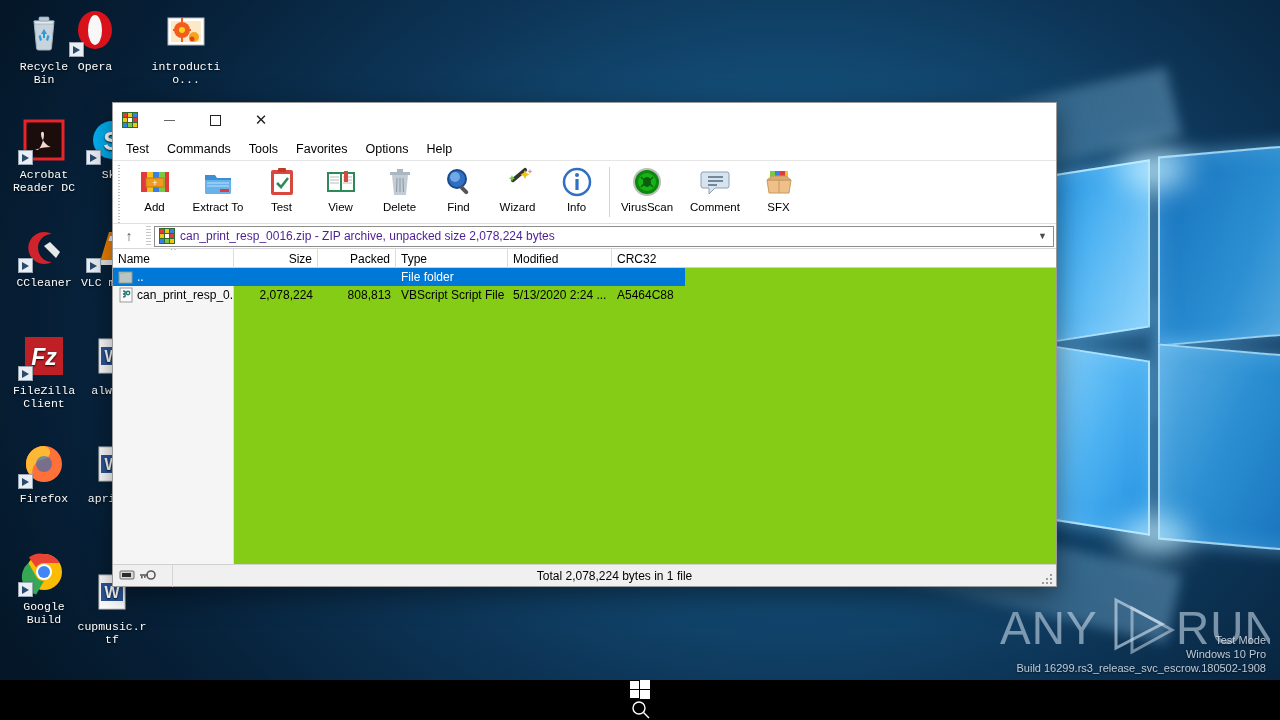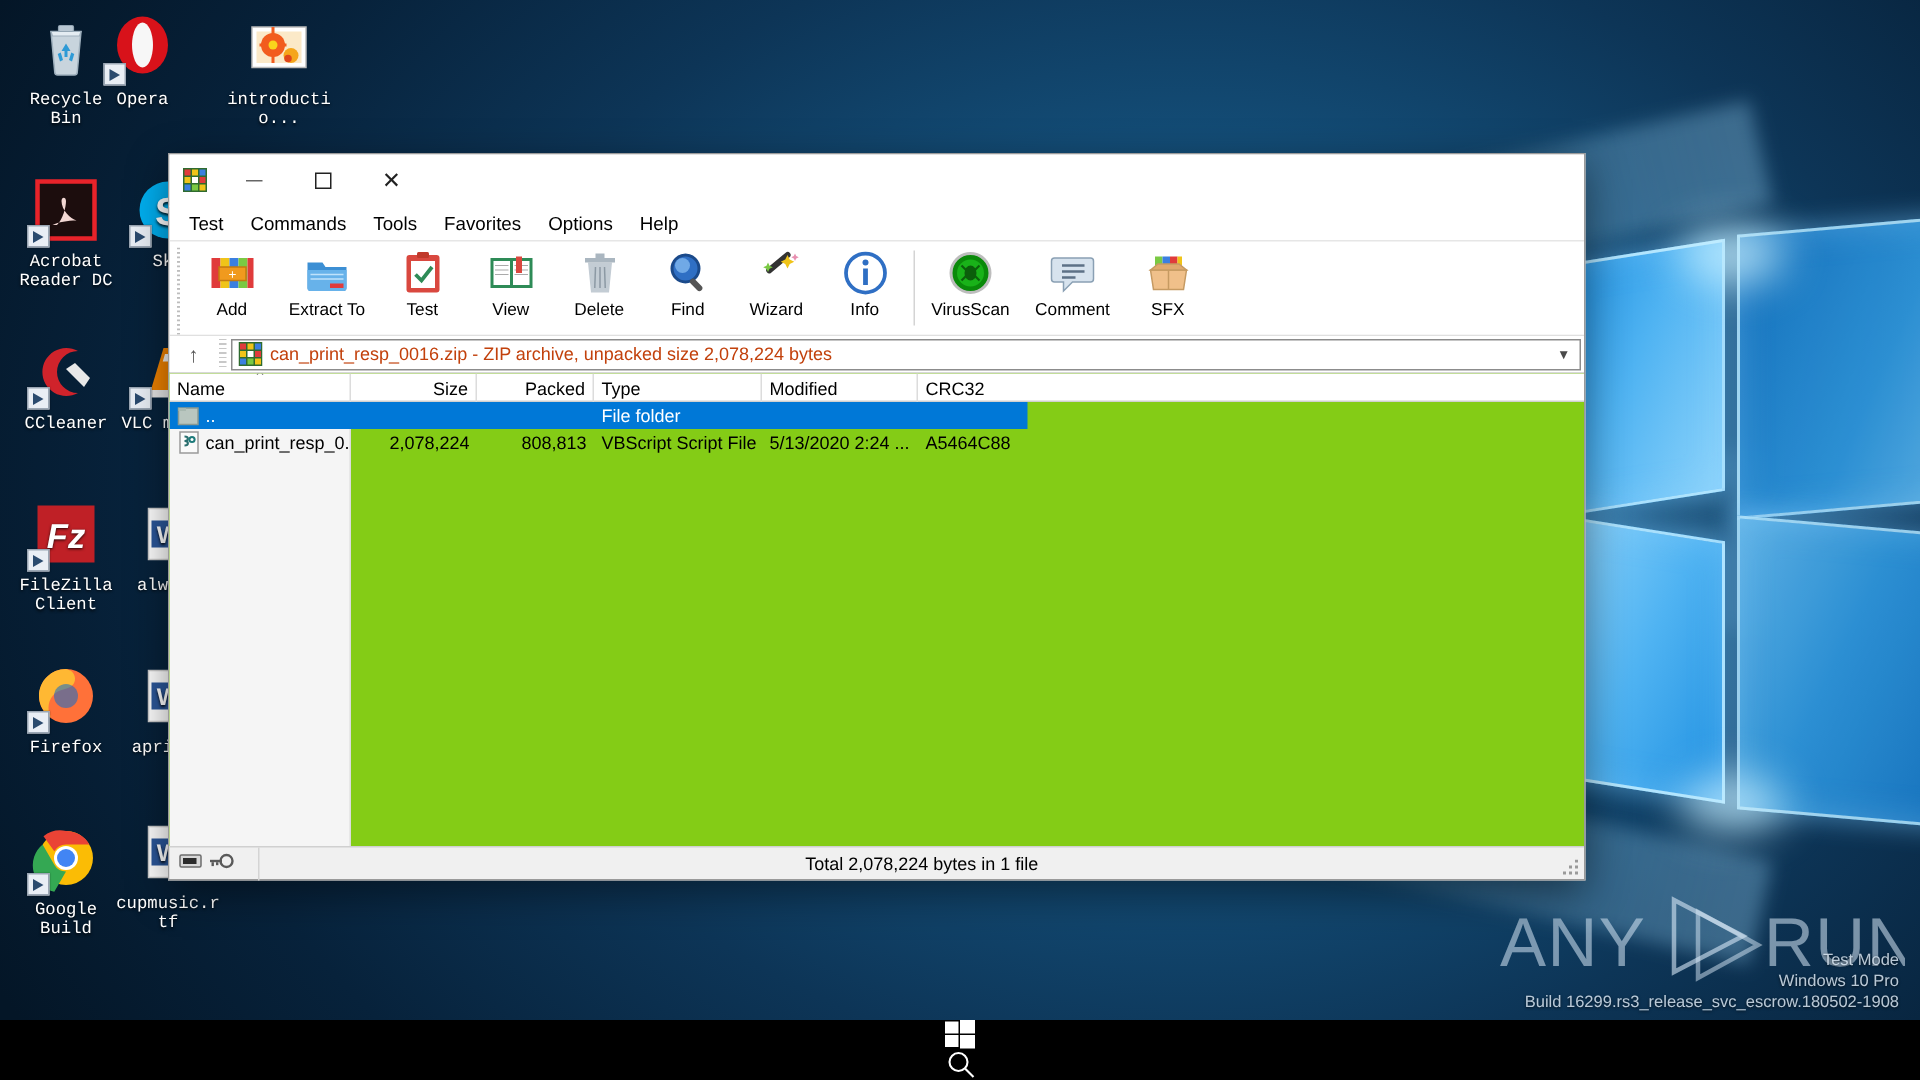--- a/index.html
+++ b/index.html
@@ -111,21 +111,21 @@
   }
   .up-btn { width: 28px; height: 22px; display: flex; align-items: center; justify-content: center; }
   .up-arrow { font-size: 14px; color: #555; line-height: 1; }
   .ab-grip { width: 5px; height: 20px; margin: 0 3px;
     background-image: repeating-linear-gradient(to bottom, #c8c8c8 0 1px, transparent 1px 3px); }
   #addr-combo {
     flex: 1; height: 21px; border: 1px solid #8c8c8c; background: #fff;
     display: flex; align-items: center; padding: 0 2px;
   }
   #addr-combo .a-icon { width: 16px; height: 16px; margin: 0 5px 0 2px; }
-  #addr-combo .a-text { font-size: 12px; color: #c2410c; flex: 1; white-space: nowrap; overflow: hidden; }
+  #addr-combo .a-text { font-size: 12px; color: #4c1d95; flex: 1; white-space: nowrap; overflow: hidden; }
   .combo-arrow { width: 17px; height: 19px; display: flex; align-items: center; justify-content: center;
     font-size: 9px; color: #4a4a4a; }
 
   #listarea { flex: 1; background: #84cc16; display: flex; flex-direction: column; position: relative;
     border-top: 1px solid #d8d8d8; overflow: hidden; }
   #colheader { height: 19px; display: flex; background: #fff; border-bottom: 1px solid #d0d0d0;
     position: relative; flex: 0 0 auto; }
   .col {
     font-size: 12px; color: #000; display: flex; align-items: center;
     border-right: 1px solid #dcdcdc; padding: 0 5px; height: 19px; position: relative;
@@ -330,21 +330,21 @@
         <path d="M24 6 a18 18 0 0 1 15.6 9 H24 a9 9 0 0 0 -7.8 4.5 L9 9.5 A18 18 0 0 1 24 6z" fill="#ea4335"></path>
         <path d="M8.4 15 l7.8 13.5 a9 9 0 0 0 7.8 4.5 l-7.8 13.5 A18 18 0 0 1 8.4 15z" fill="#34a853"></path>
         <circle cx="24" cy="24" r="8" fill="#fff"></circle>
         <circle cx="24" cy="24" r="6" fill="#4285f4"></circle>
       </svg>
       <span class="shortcut-arrow"></span>
     </div>
     <span class="lbl">Google Build</span>
   </div>
 
-  <div class="dicon" style="left:76px;top:544px">
+  <div class="dicon" style="left:76px;top:568px">
     <div class="glyph">
       <svg width="48" height="48" viewBox="0 0 48 48">
         <rect x="11" y="7" width="26" height="34" fill="#fff" stroke="#ccc"></rect>
         <rect x="13" y="15" width="22" height="18" fill="#2b579a"></rect>
         <text x="24" y="30" font-size="16" font-family="Liberation Sans, sans-serif" fill="#fff" text-anchor="middle" font-weight="bold">W</text>
       </svg>
     </div>
     <span class="lbl">cupmusic.rtf</span>
   </div>
 

